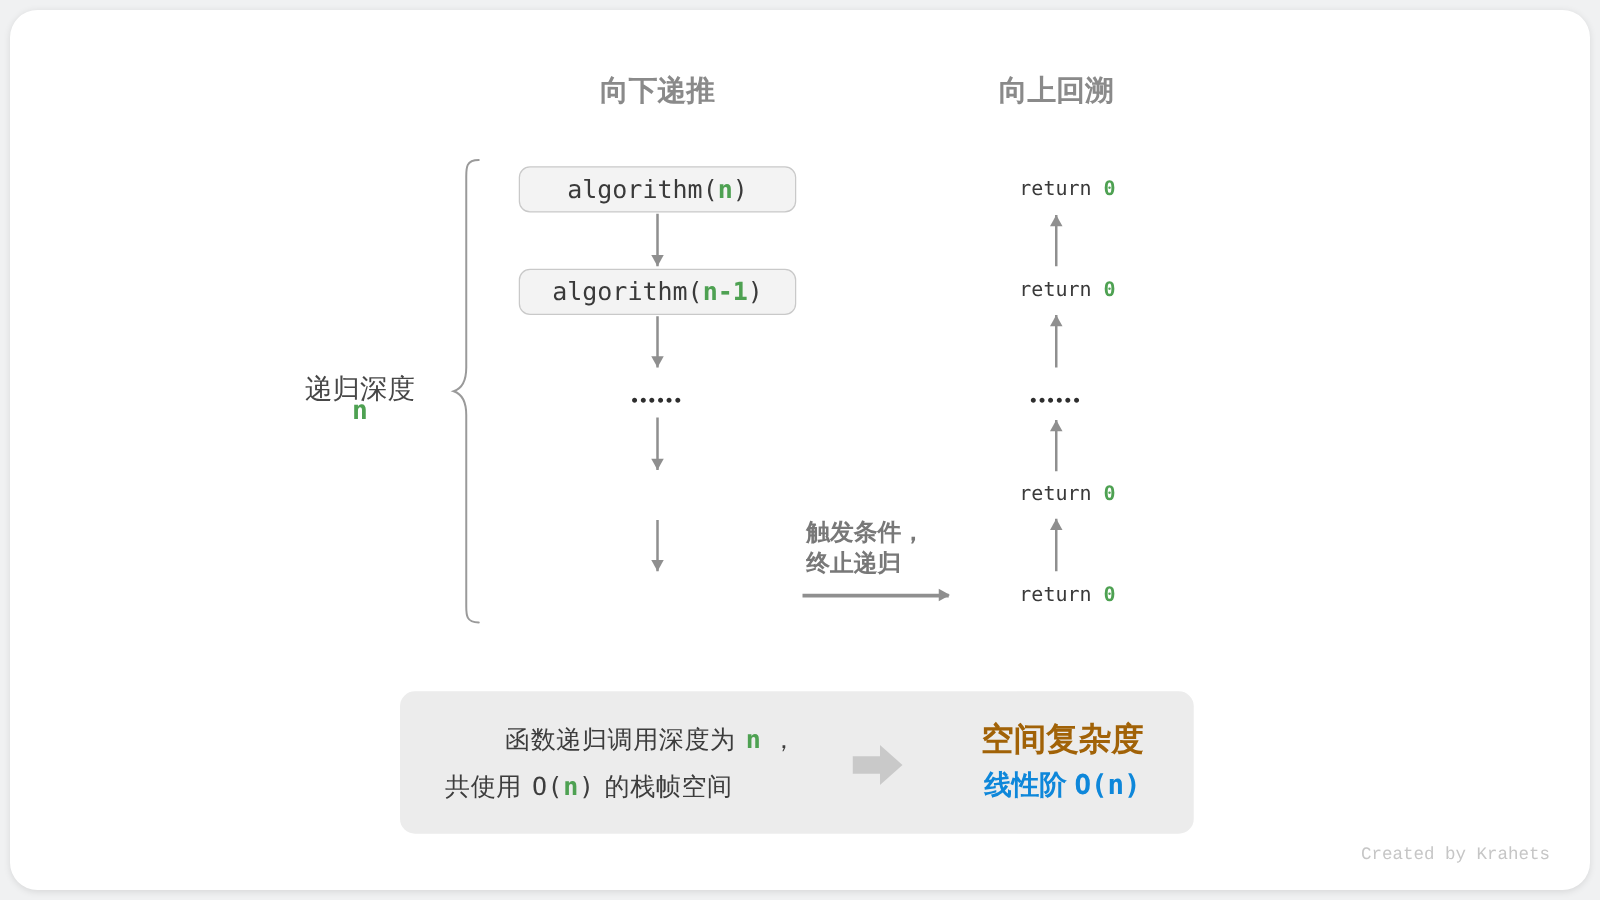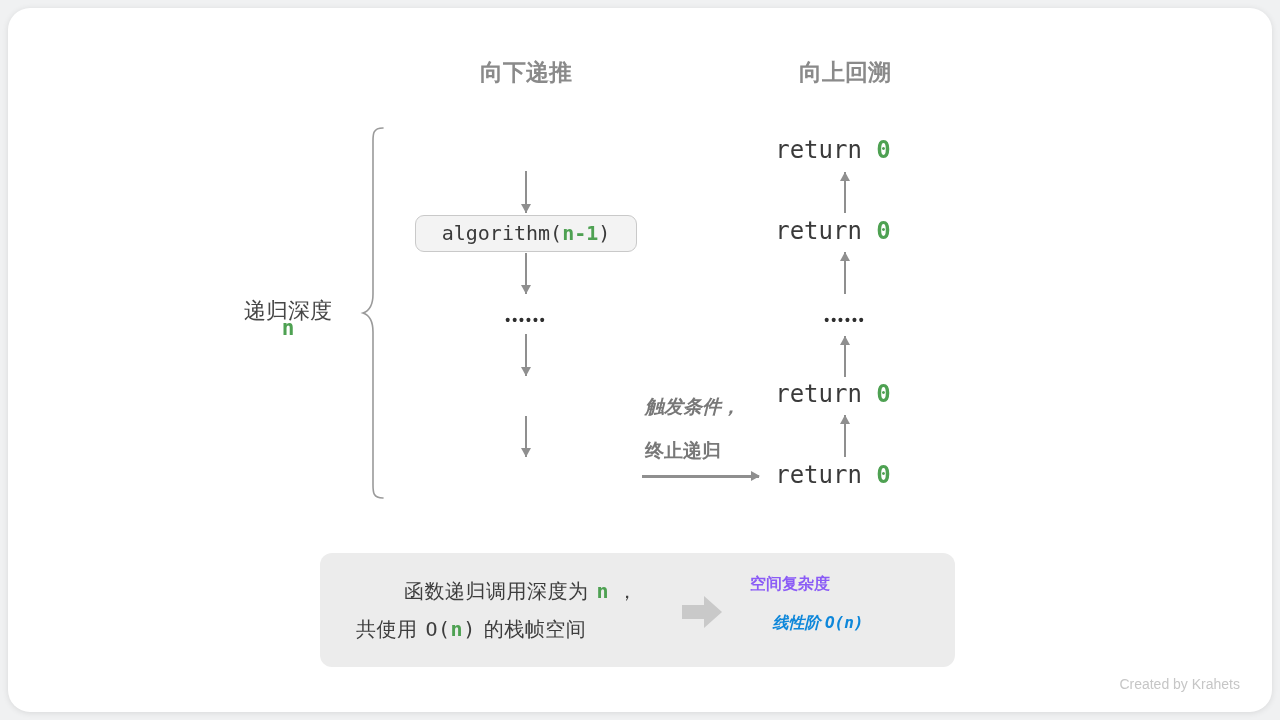--- a/index.html
+++ b/index.html
@@ -44,24 +44,24 @@
     border: 1px solid var(--box-border);
     border-radius: 9px;
     text-align: center;
     line-height: 35px;
     font-family: "DejaVu Sans Mono", monospace;
     font-size: 20px;
     color: var(--code-dark);
   }
   .code-arg { color: var(--green); font-weight: bold; }
   .return-line {
-    left: 733px; width: 200px;
+    left: 754px; width: 200px;
     text-align: center;
     font-family: "DejaVu Sans Mono", monospace;
-    font-size: 24px; line-height: 23px;
+    font-size: 16px; line-height: 23px;
     color: var(--code-dark);
   }
   .return-val { color: var(--green); font-weight: bold; }
   .dots {
     width: 140px; text-align: center;
     font-size: 14px; font-weight: bold;
     letter-spacing: 2px;
     color: var(--dots-dark);
     line-height: 20px;
   }
@@ -107,51 +107,51 @@
   }
   .sum-line {
     font-size: 20px; color: var(--text-dark);
     letter-spacing: 0.5px;
     white-space: nowrap;
   }
   .sum-code { font-family: "DejaVu Sans Mono", monospace; font-size: 20px; }
   .sum-var { color: var(--green); font-weight: bold; font-family: "DejaVu Sans Mono", monospace; }
   .sum-var.pad { margin: 0 8px; }
   .result-title {
-    left: 750px; width: 200px; 
-    font-size: 16px; font-weight: bold; color: #8b5cf6;
+    left: 750px; width: 200px; text-align: center;
+    font-size: 26px; font-weight: bold; color: #a16207;
   }
   .result-value {
-    left: 718px; width: 200px; text-align: center;
-    font-size: 16px; font-weight: bold; color: var(--blue);
+    left: 750px; width: 200px; text-align: center;
+    font-size: 22px; font-weight: bold; color: var(--blue);
     white-space: nowrap;
-    font-style: italic;
   }
   .result-code { font-family: "DejaVu Sans Mono", monospace; font-weight: bold; }
   .credit {
     right: 40px; top: 676px;
-    font-family: Liberation Sans, sans-serif;
+    font-family: Liberation Mono, monospace;
     font-size: 14px; color: var(--credit-gray);
   }
 </style>
 </head>
 <body>
 
 <div class="page">
   <div class="card"></div>
 
   <div class="abs col-header" style="left:426px; top:57px;">向下递推</div>
   <div class="abs col-header" style="left:745px; top:57px;">向上回溯</div>
 
   <div class="abs depth-text" style="left:233px; top:296px;">递归深度</div>
   <div class="abs depth-n" style="left:233px; top:316px;">n</div>
   <svg class="abs" style="left:360px; top:126px;" width="26" height="374" viewBox="0 0 26 374">
     <path d="M 23 2 C 13 2 13 8 13 15 L 13 168 C 13 180 9 185 3 187 C 9 189 13 194 13 206 L 13 359 C 13 366 13 372 23 372" fill="none" stroke="#9a9a9a" stroke-width="1.6" stroke-linecap="round"></path>
   </svg>
 
+  <div class="abs call-box" style="top:133px;"><span>algorithm(</span><span class="code-arg">n</span><span>)</span></div>
   <div class="abs call-box" style="top:215px;"><span>algorithm(</span><span class="code-arg">n-1</span><span>)</span></div>
 
   <div class="abs dots" style="left:456px; top:310px;">••••••</div>
 
   <div class="abs varrow down" style="left:524.5px; top:171px; height:42px;"></div>
   <div class="abs varrow down" style="left:524.5px; top:253px; height:41px;"></div>
   <div class="abs varrow down" style="left:524.5px; top:334px; height:42px;"></div>
   <div class="abs varrow down" style="left:524.5px; top:416px; height:41px;"></div>
 
   <div class="abs return-line" style="top:139px;"><span>return </span><span class="return-val">0</span></div>
@@ -160,21 +160,21 @@
   <div class="abs return-line" style="top:464px;"><span>return </span><span class="return-val">0</span></div>
 
   <div class="abs dots" style="left:775px; top:310px;">••••••</div>
 
   <div class="abs varrow up" style="left:843.5px; top:172px; height:41px;"></div>
   <div class="abs varrow up" style="left:843.5px; top:252px; height:42px;"></div>
   <div class="abs varrow up" style="left:843.5px; top:336px; height:41px;"></div>
   <div class="abs varrow up" style="left:843.5px; top:415px; height:42px;"></div>
 
   <div class="abs harrow" style="left:642px; top:475px; width:117px;"></div>
-  <div class="abs note-line" style="left:645px; top:394px;font-style:italic;">触发条件，</div>
+  <div class="abs note-line" style="left:645px; top:413px;">触发条件，</div>
   <div class="abs note-line" style="left:645px; top:438px;">终止递归</div>
 
   <div class="abs summary-box"></div>
   <div class="abs sum-line" style="left:356px; top:578px;margin-left:48px;"><span>函数递归调用深度为</span><span class="sum-var pad">n</span><span>，</span></div>
   <div class="abs sum-line" style="left:356px; top:616px;"><span>共使用</span><span class="sum-code" style="margin-left:8px;">O(</span><span class="sum-var">n</span><span class="sum-code" style="margin-right:8px;">)</span><span>的栈帧空间</span></div>
 
   <svg class="abs" style="left:682px; top:592px;" width="42" height="40" viewBox="0 0 42 40">
     <polygon points="0,13 22,13 22,4 40,20 22,36 22,27 0,27" fill="#c9c9c9"></polygon>
   </svg>
 

